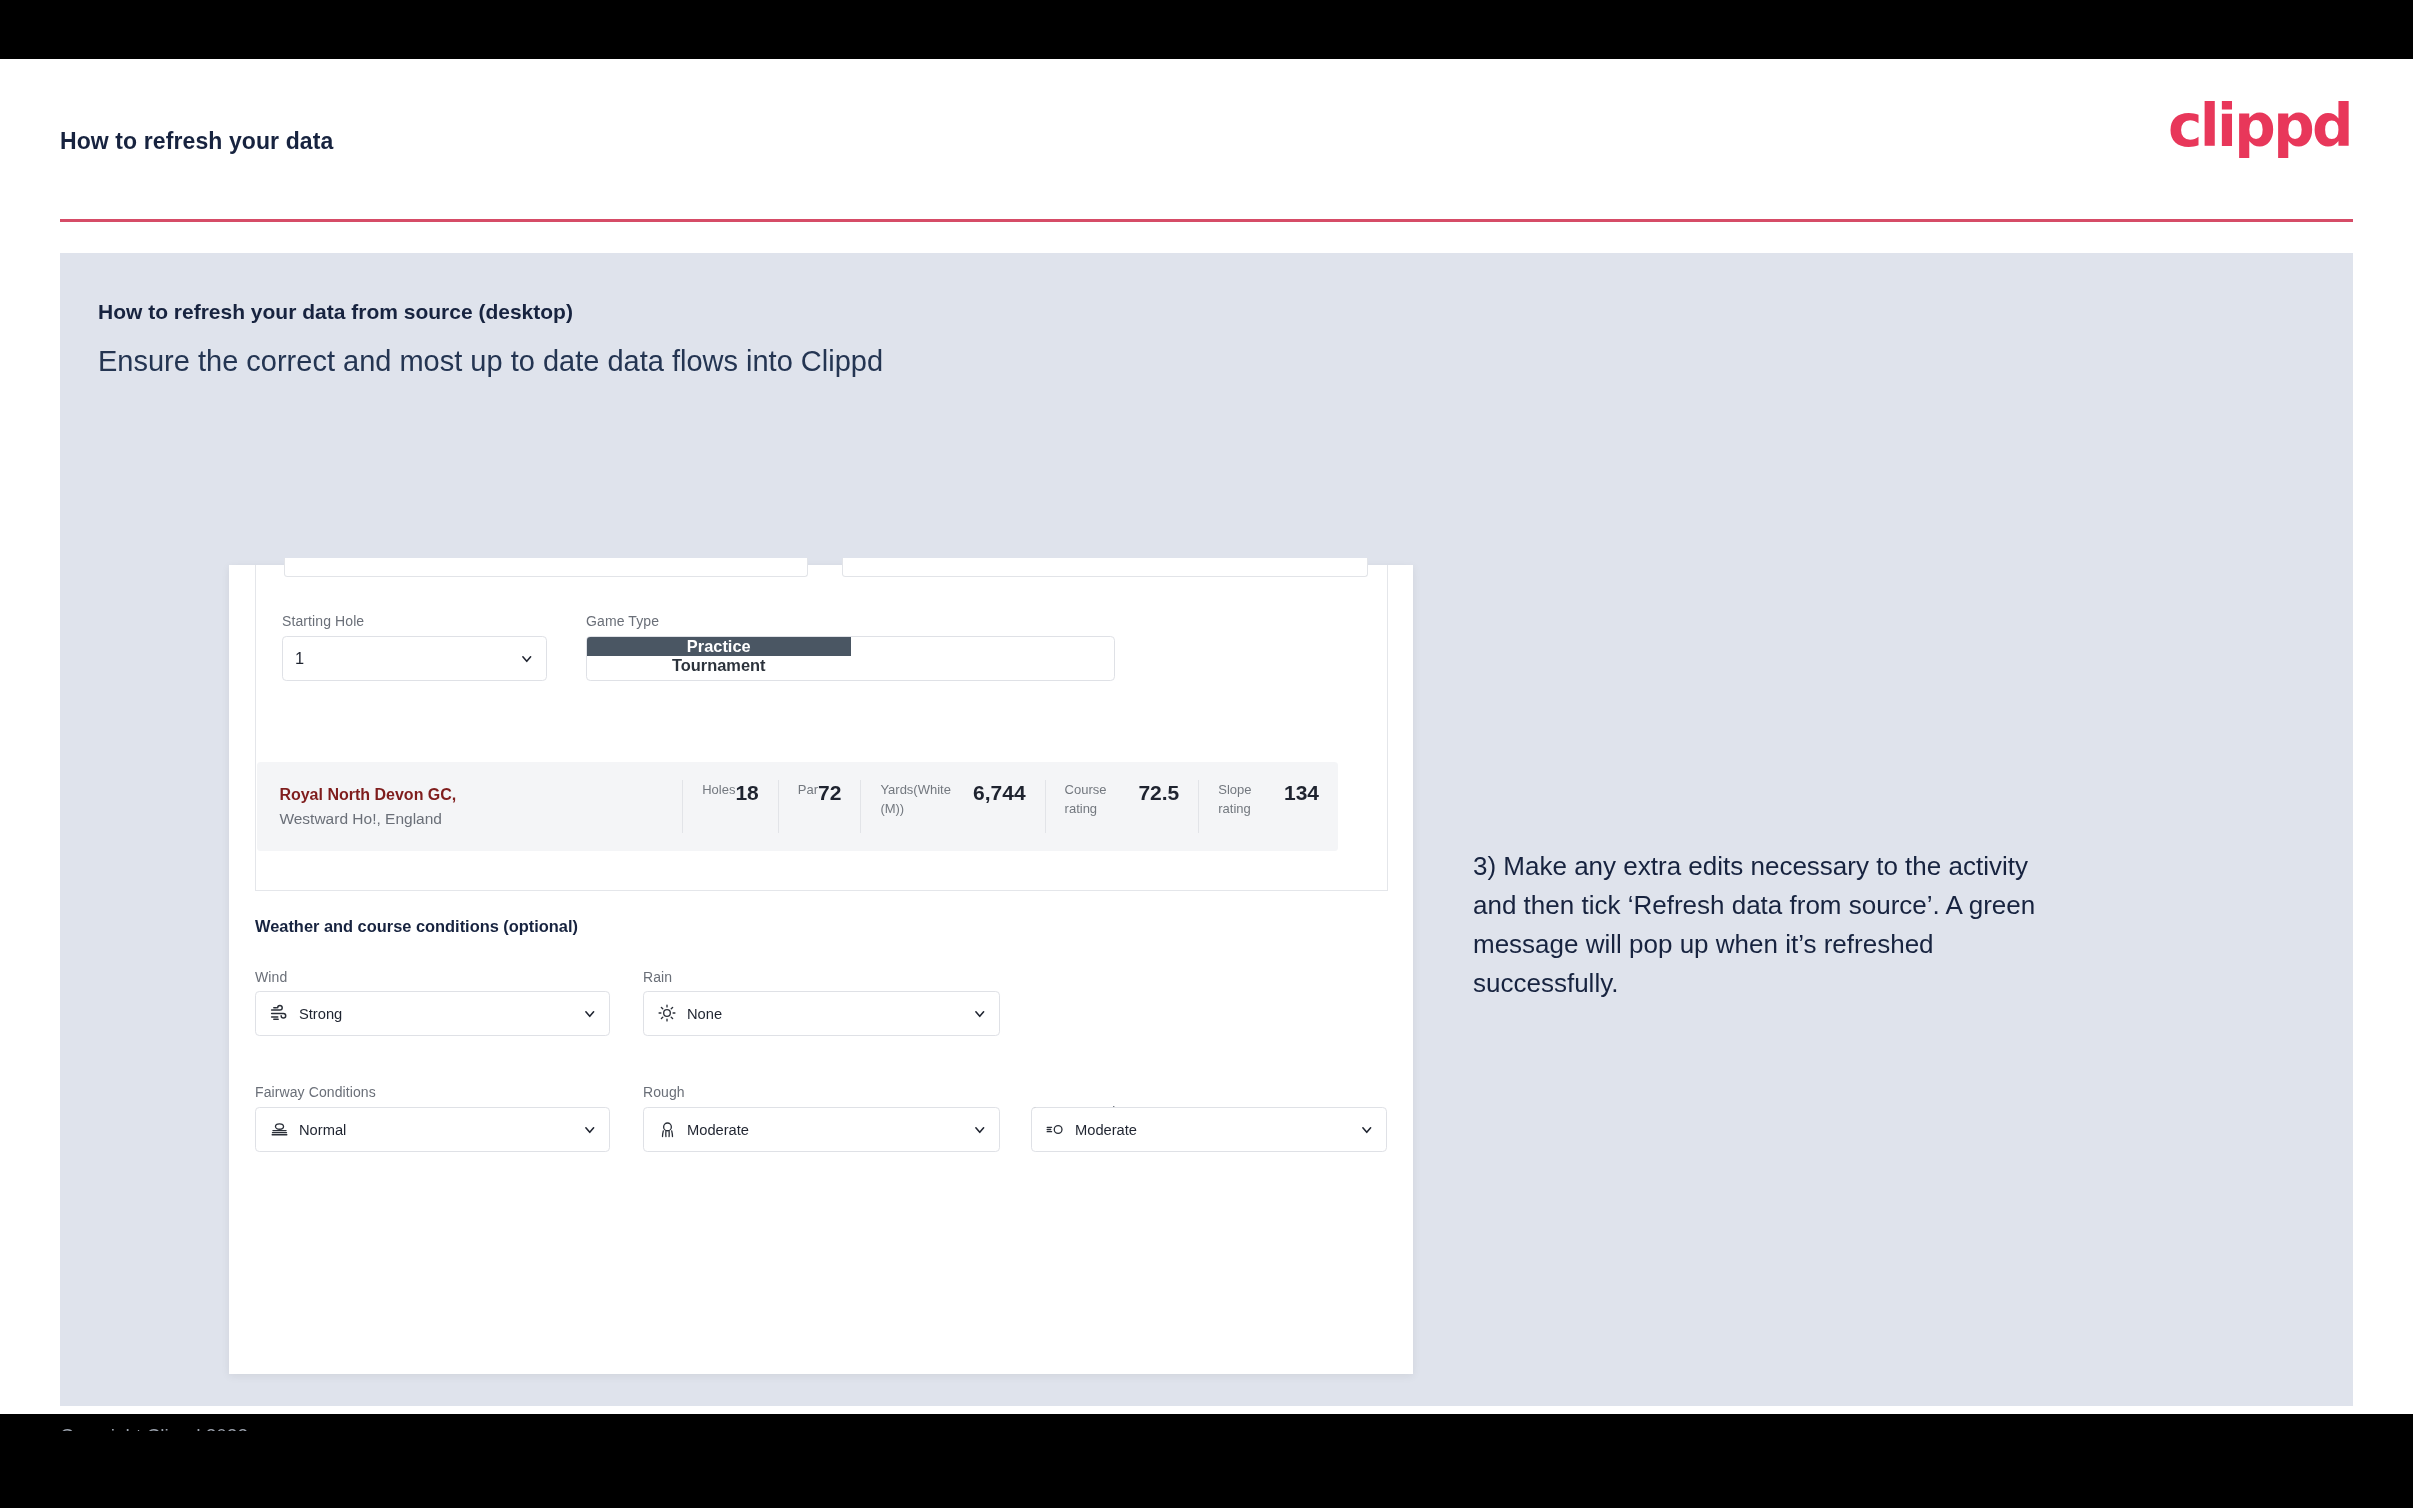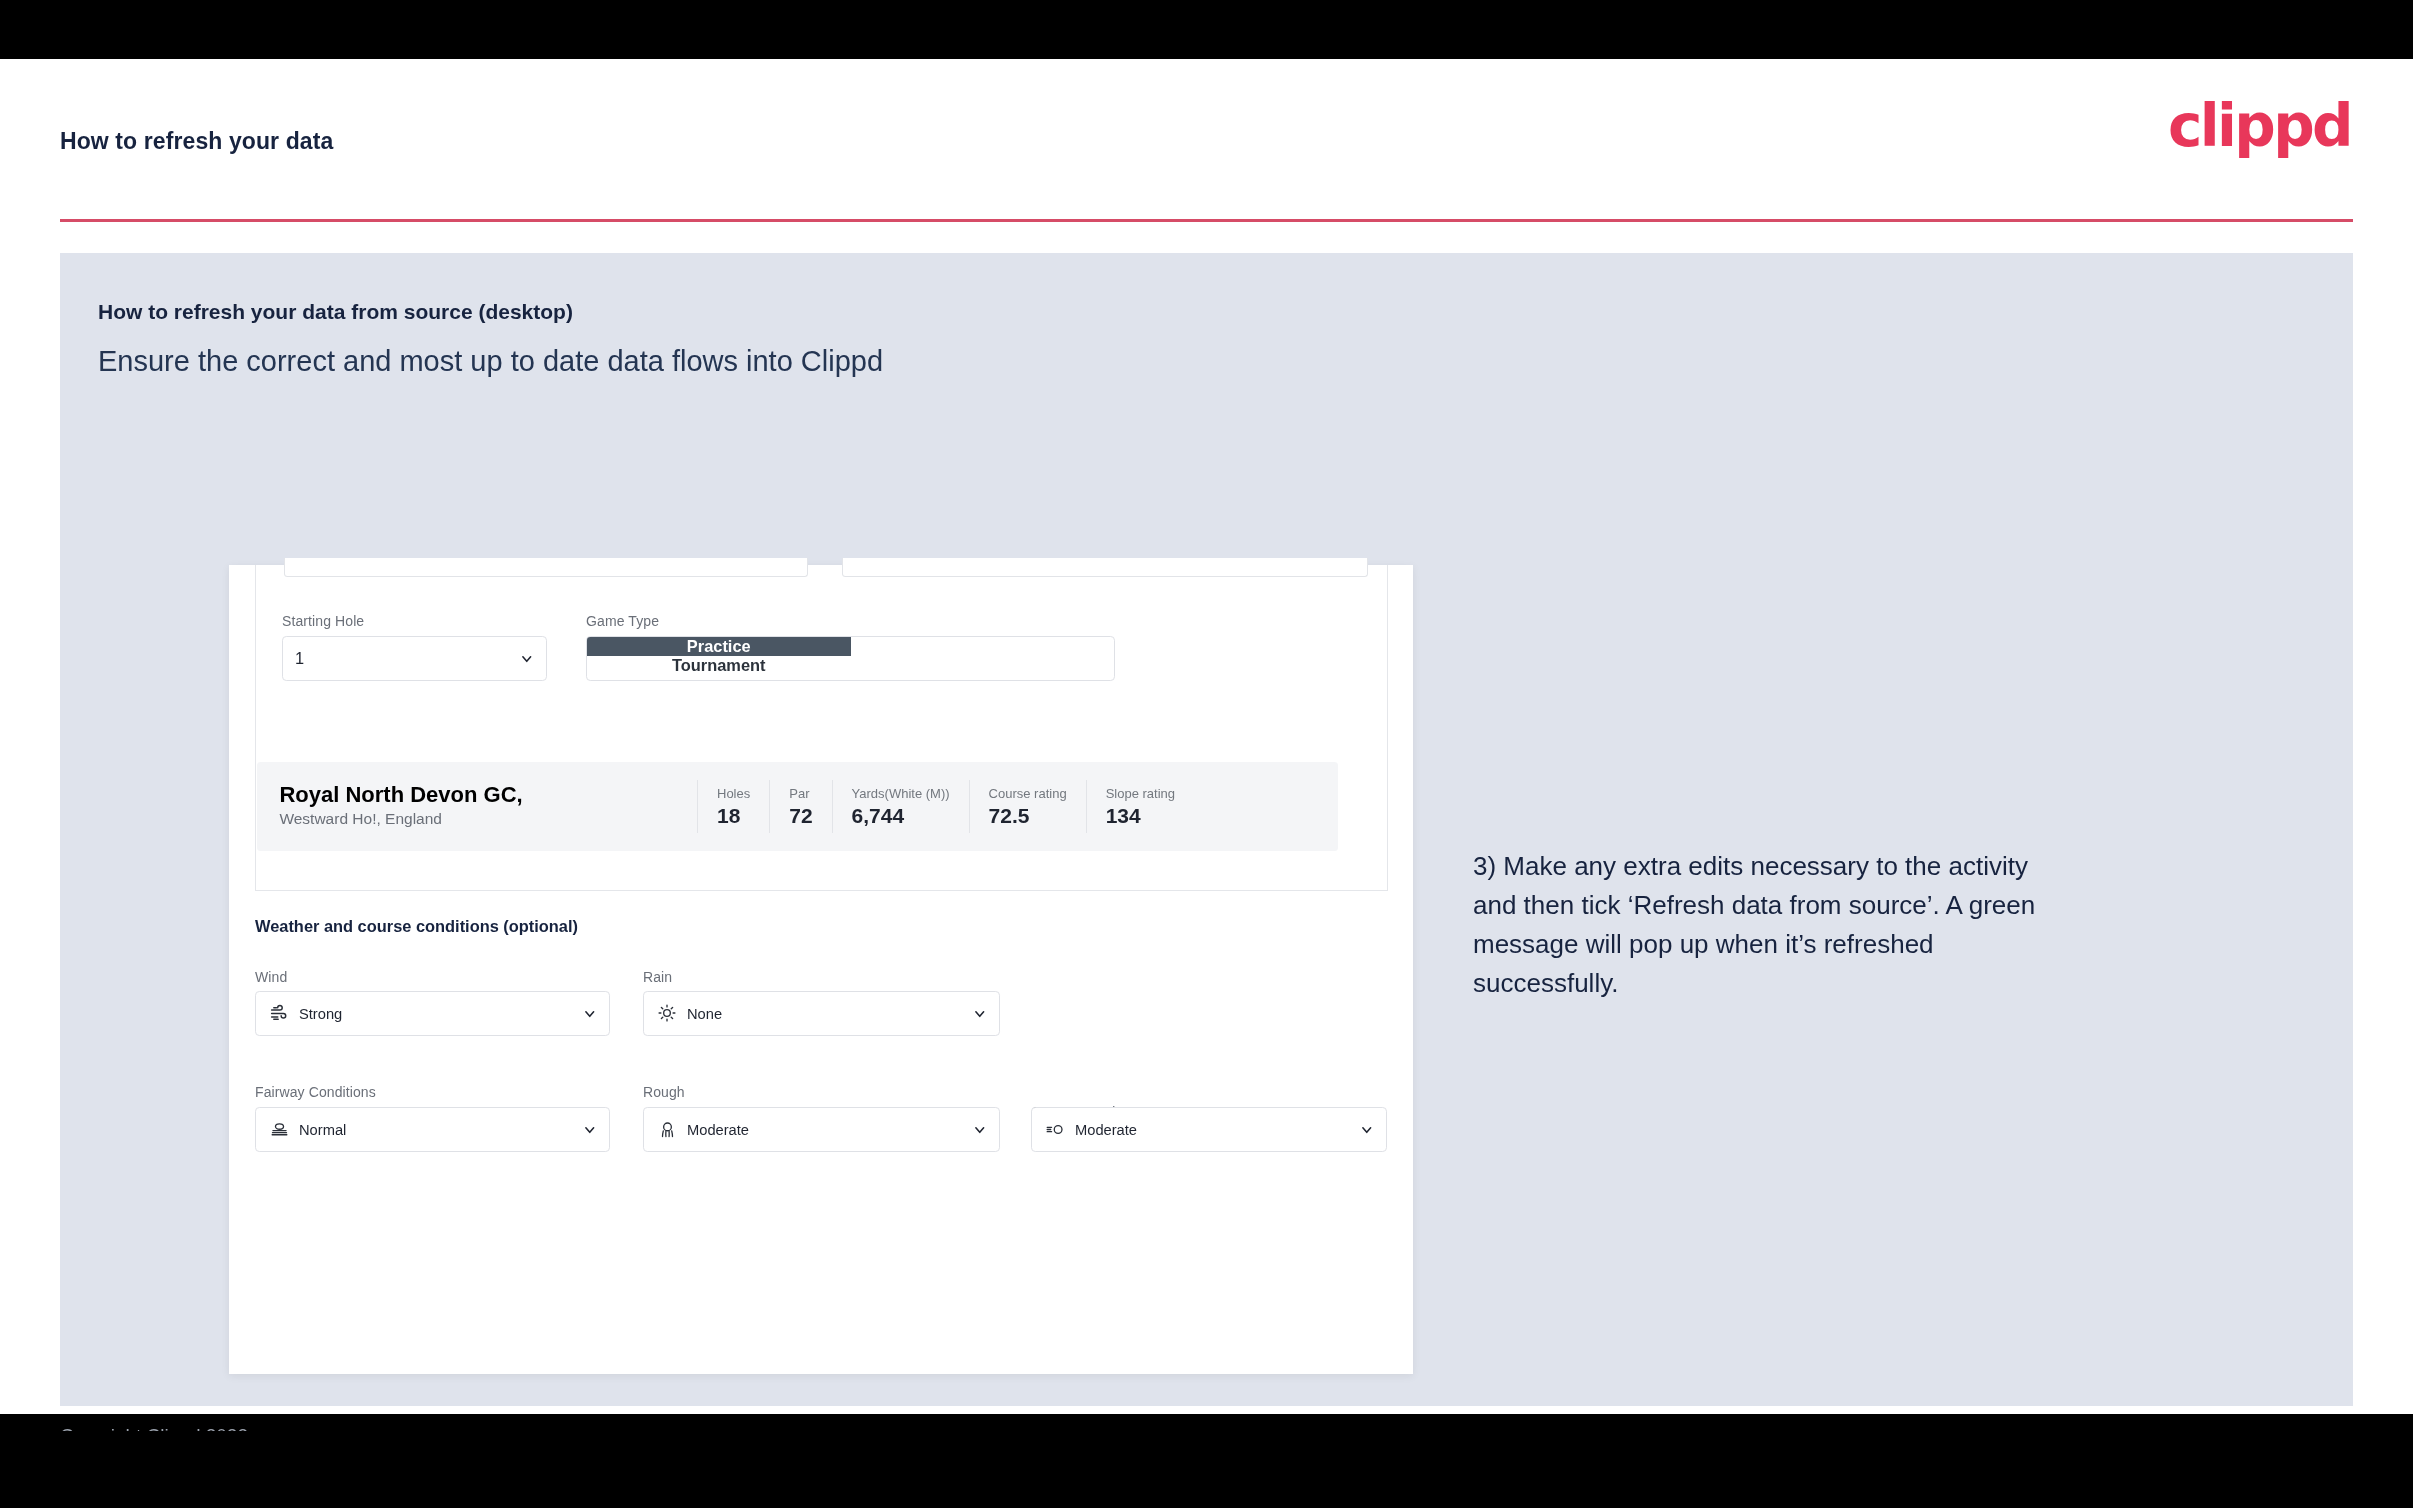--- a/index.html
+++ b/index.html
@@ -110,25 +110,25 @@
   .seg-opt.active { background: #4a5663; color: #ffffff; }
   .seg-opt.inactive { background: #ffffff; color: #2c333c; }
 
   
   .course-strip {
     position: absolute; left: 28px; top: 197px; width: 1081px; height: 89px;
     background: #f4f5f7; border-radius: 3.5px;
     display: flex; align-items: center;
   }
   .course-name { padding-left: 22.4px; width: 440px; }
-  .course-name .n1 { font-size: 22px; font-weight: bold; color: #000000; line-height: 24px; }
+  .course-name .n1 { font-size: 16px; font-weight: bold; color: #7f1d1d; line-height: 24px; }
   .course-name .n2 { font-size: 15.5px; color: #6a6f78; line-height: 24px; }
   .stat {
     height: 53px; padding: 0 19px; border-left: 0.9px solid #e2e4e8;
-    display: flex; flex-direction: column; justify-content: center;
+    display: flex; flex-direction: row; justify-content: center;
   }
   .stat .k { font-size: 13px; color: #73787f; line-height: 19px; }
   .stat .v { font-size: 21px; font-weight: bold; color: #1f2430; line-height: 26px; }
 
   
   .sec-title {
     position: absolute; left: 26px; top: 352px;
     font-size: 16.4px; font-weight: bold; color: #17233f;
   }
   .icon-slot {

